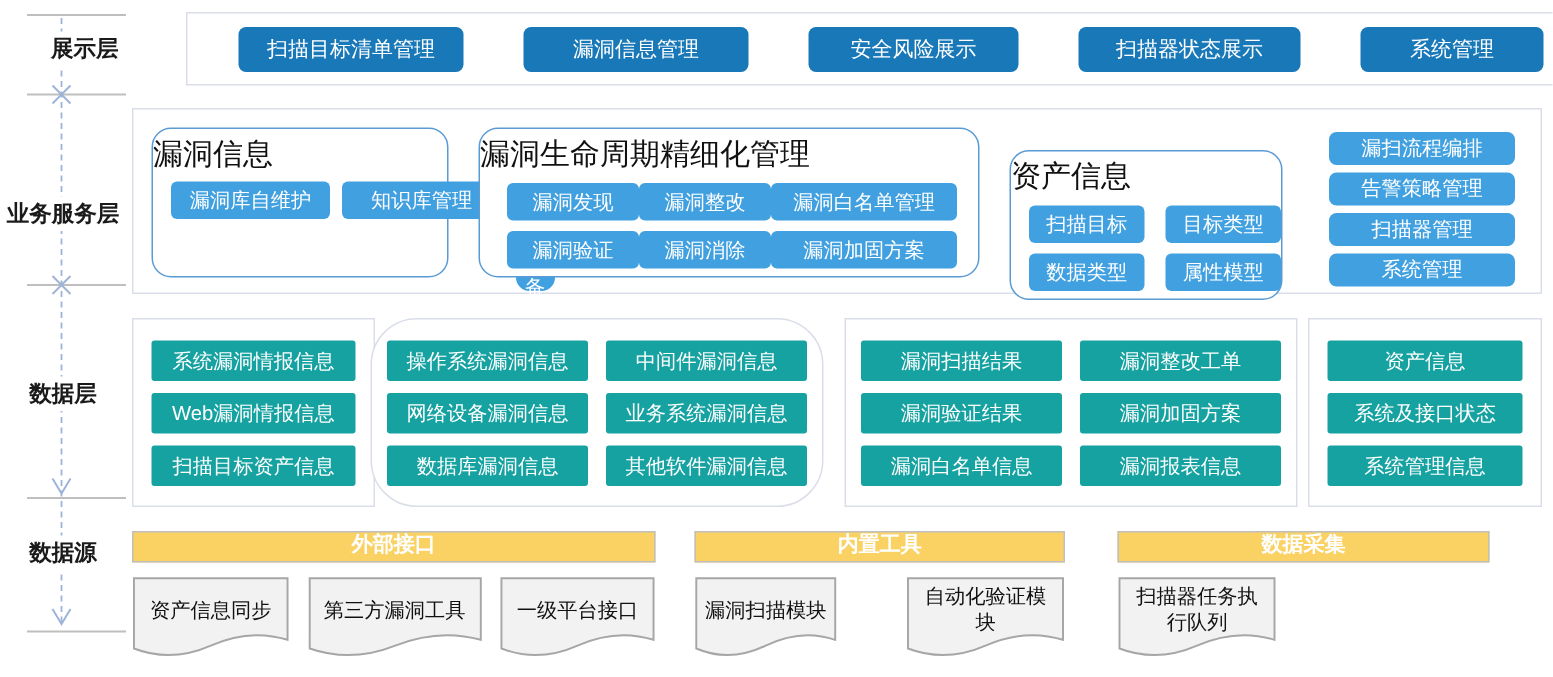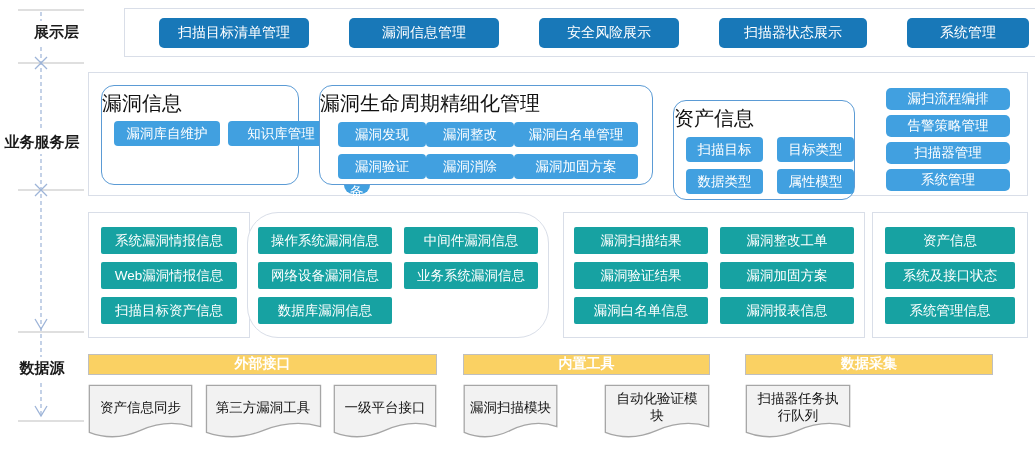--- a/index.html
+++ b/index.html
@@ -95,20 +95,21 @@
     <line x1="18" y1="421" x2="84" y2="421" stroke="#bfbfbf" stroke-width="1.2"></line>
     <g stroke="#9db4d8" stroke-width="1.3" fill="none">
       <path d="M35 57 L47 69 M47 57 L35 69"></path>
       <path d="M35 184 L47 196 M47 184 L35 196"></path>
       <path d="M35 319 L41 329 L47 319"></path>
       <path d="M35 406 L41 416 L47 406"></path>
     </g>
   </svg>
   <div class="rail-label lbl-pres">展示层</div>
   <div class="rail-label lbl-biz">业务服务层</div>
+  <div class="rail-label lbl-data">数据层</div>
   <div class="rail-label lbl-src">数据源</div>
 
   <div class="panel pres">
     <div class="btn-blue pb0">扫描目标清单管理</div>
     <div class="btn-blue pb1">漏洞信息管理</div>
     <div class="btn-blue pb2">安全风险展示</div>
     <div class="btn-blue pb3">扫描器状态展示</div>
     <div class="btn-blue pb4">系统管理</div>
   </div>
 
@@ -167,20 +168,21 @@
     </div>
   </div>
 
   <div class="panel dbox b2">
     <div class="grid6">
       <div class="btn-teal">操作系统漏洞信息</div>
       <div class="btn-teal">网络设备漏洞信息</div>
       <div class="btn-teal">数据库漏洞信息</div>
       <div class="btn-teal">中间件漏洞信息</div>
       <div class="btn-teal">业务系统漏洞信息</div>
+      <div class="btn-teal">其他软件漏洞信息</div>
     </div>
   </div>
 
   <div class="panel dbox b3">
     <div class="grid6">
       <div class="btn-teal">漏洞扫描结果</div>
       <div class="btn-teal">漏洞验证结果</div>
       <div class="btn-teal">漏洞白名单信息</div>
       <div class="btn-teal">漏洞整改工单</div>
       <div class="btn-teal">漏洞加固方案</div>

